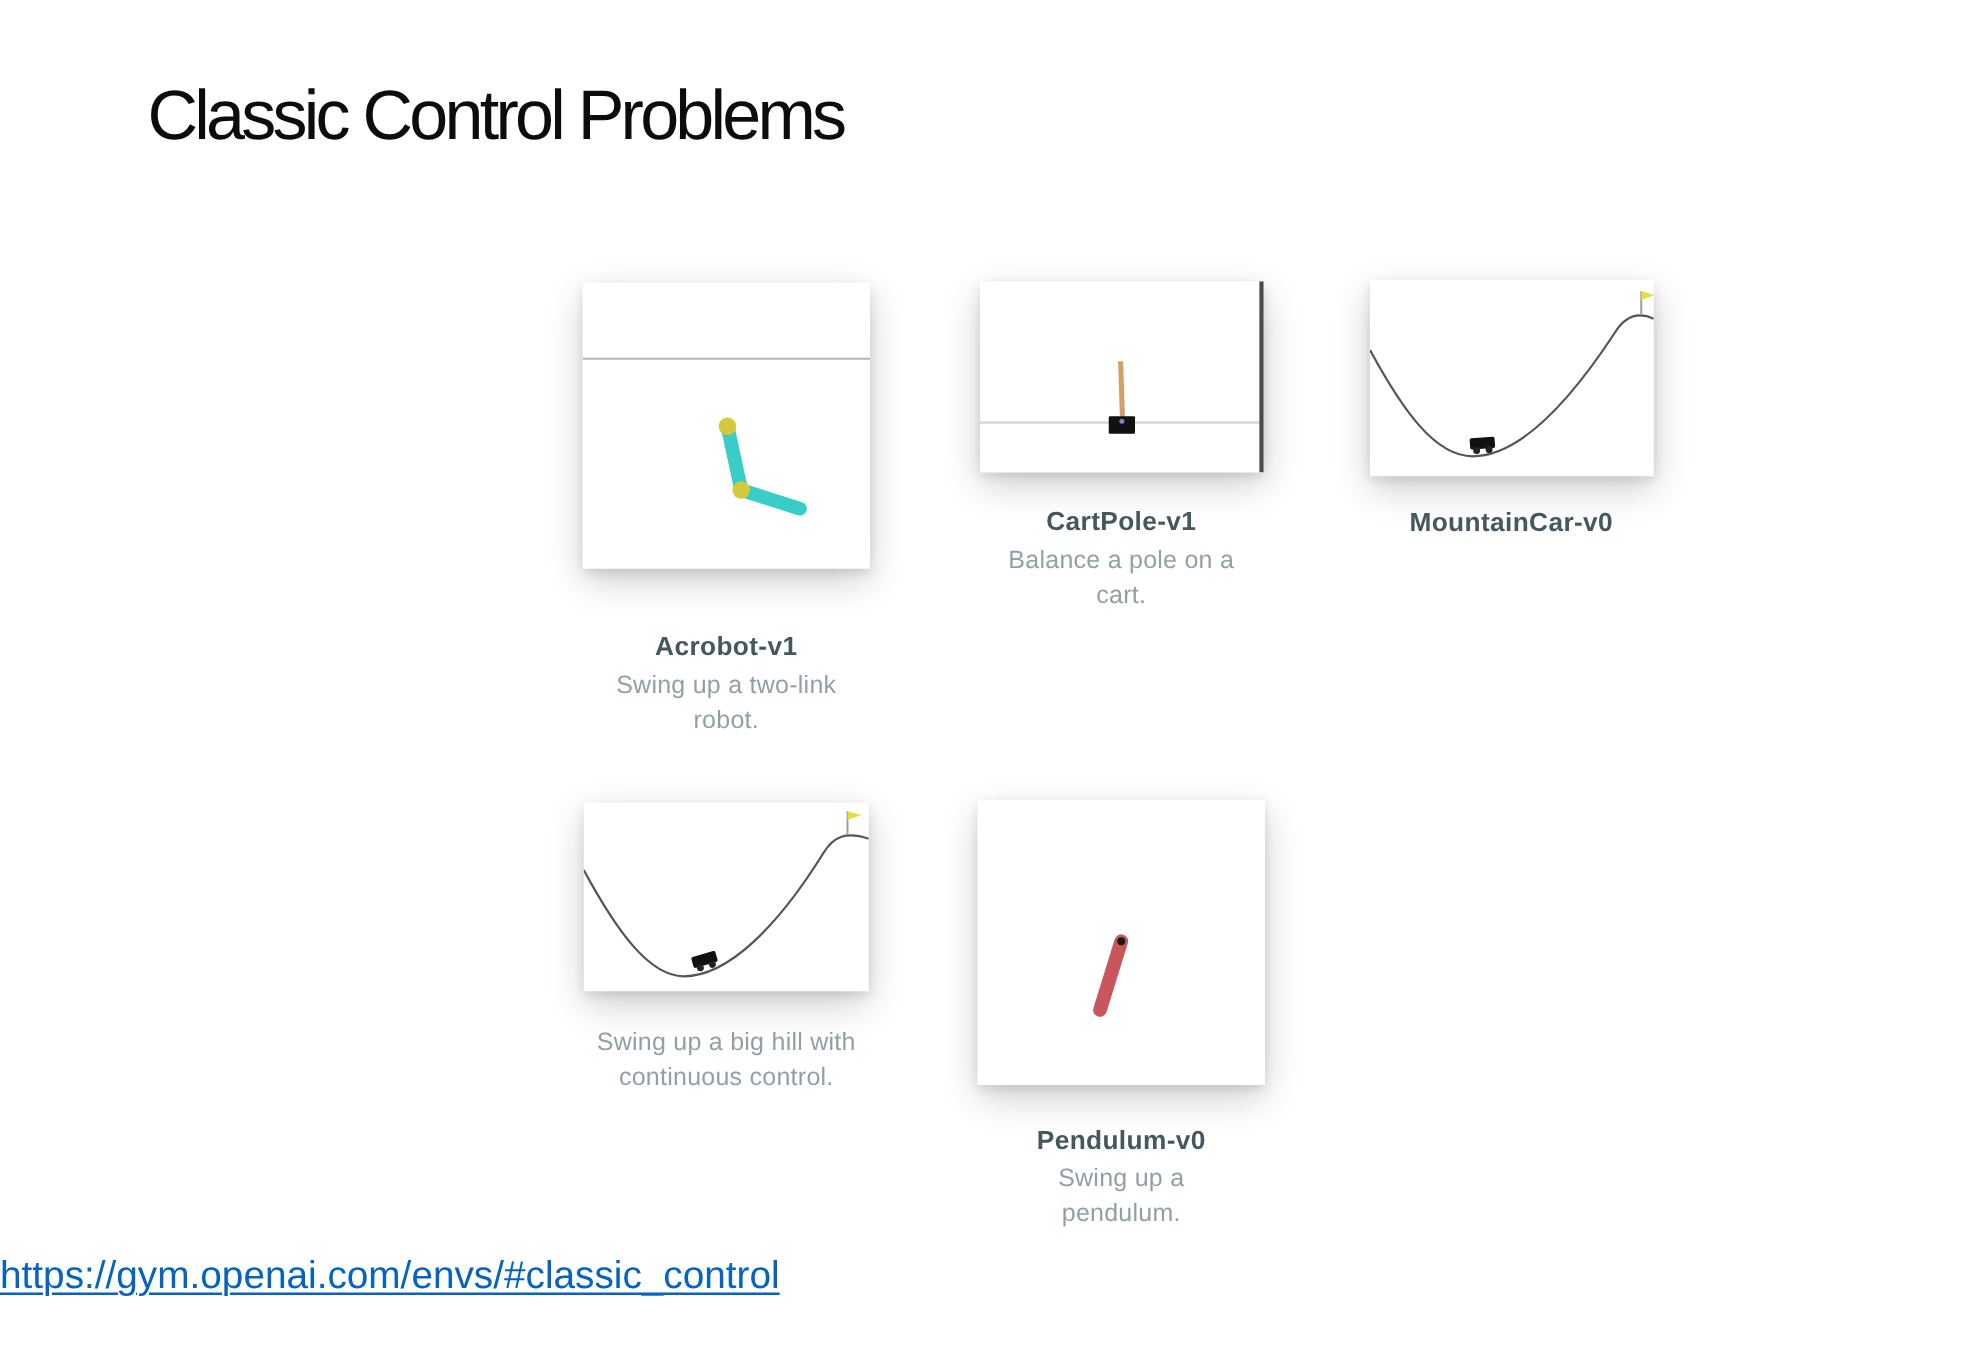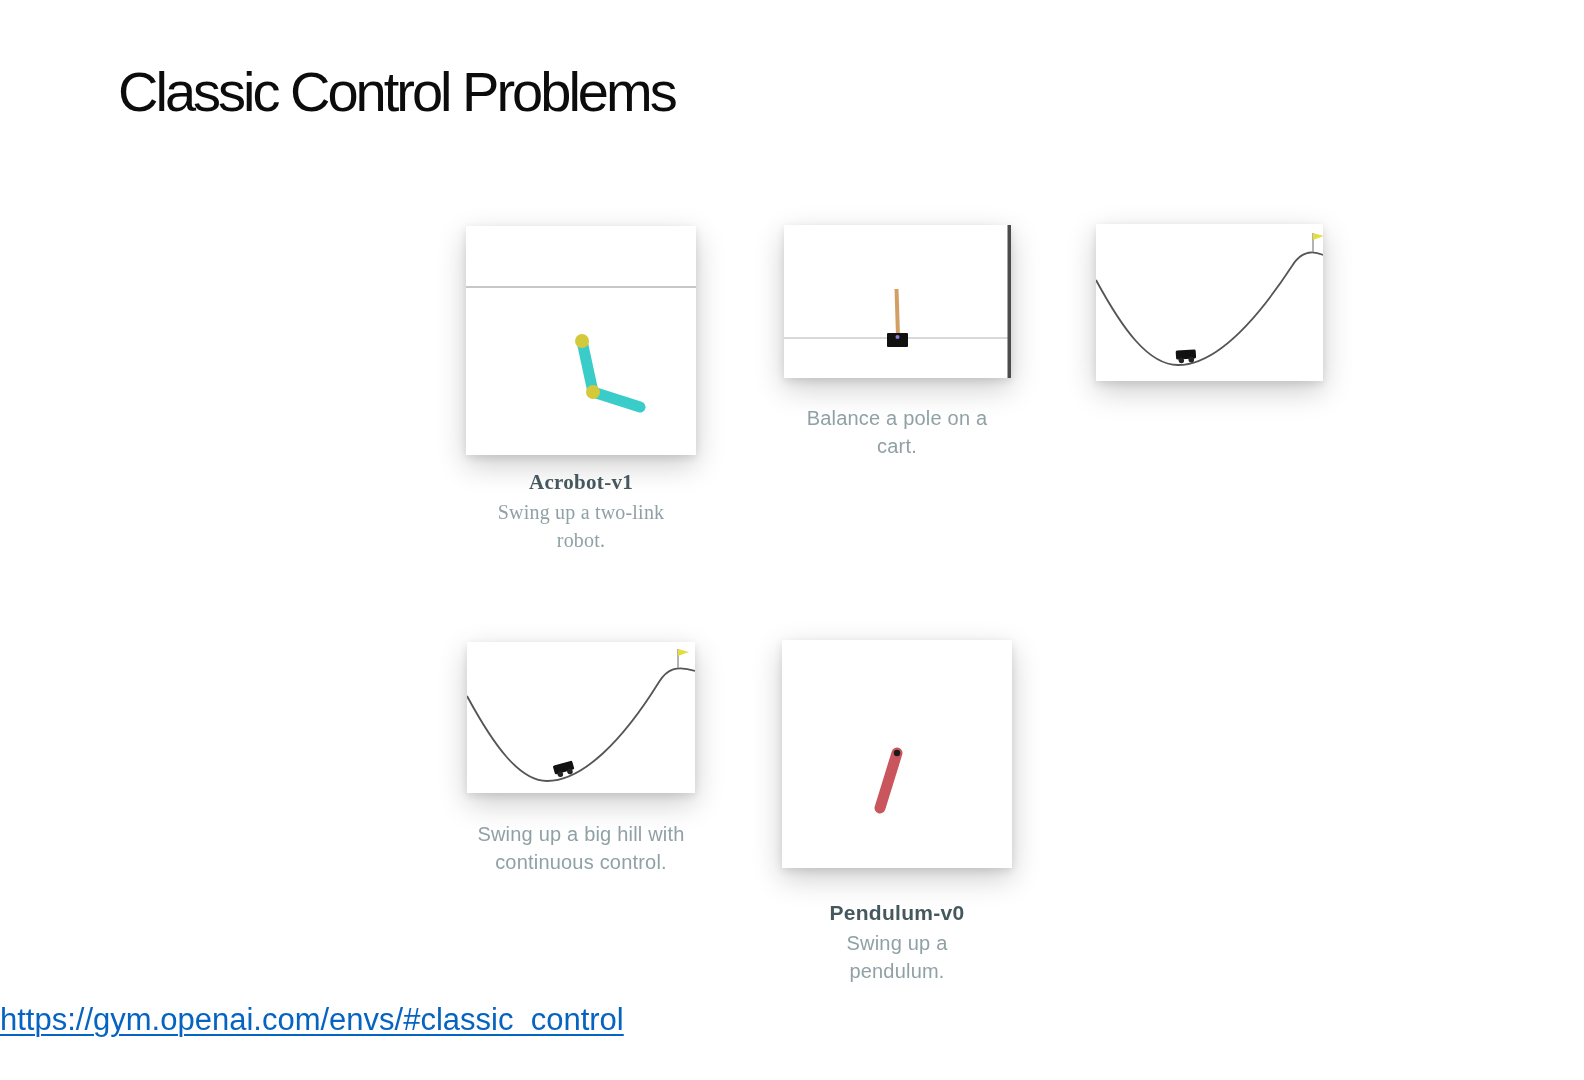--- a/index.html
+++ b/index.html
@@ -28,21 +28,21 @@
   }
   .card svg { position: absolute; left: 0; top: 0; display: block; }
 
   .card-acrobot      { left: 466px;  top: 226px; width: 230px; height: 229px; }
   .card-cartpole     { left: 784px;  top: 225px; width: 227px; height: 153px; }
   .card-mountaincar  { left: 1096px; top: 224px; width: 227px; height: 157px; }
   .card-mcc          { left: 467px;  top: 642px; width: 228px; height: 151px; }
   .card-pendulum     { left: 782px;  top: 640px; width: 230px; height: 228px; }
 
   .caption { position: absolute; width: 280px; text-align: center; }
-  .caption-acrobot     { left: 441px;  top: 468px; font-family: Liberation Serif, serif; }
+  .caption-acrobot     { left: 441px;  top: 504px; }
   .caption-cartpole    { left: 757px;  top: 404px; }
   .caption-mountaincar { left: 1069px; top: 405px; }
   .caption-mcc         { left: 441px;  top: 820px; }
   .caption-pendulum    { left: 757px;  top: 899px; }
 
   .env-name {
     font-size: 21px;
     font-weight: 600;
     letter-spacing: 0.3px;
     line-height: 28px;
@@ -141,24 +141,26 @@
       <circle cx="115" cy="113" r="3.2" style="fill:var(--pivot-black)"></circle>
     </svg>
   </div>
 
   <figcaption class="caption caption-acrobot">
     <div class="env-name">Acrobot-v1</div>
     <div class="env-desc">Swing up a two-link robot.</div>
   </figcaption>
 
   <figcaption class="caption caption-cartpole">
+    <div class="env-name">CartPole-v1</div>
     <div class="env-desc">Balance a pole on a cart.</div>
   </figcaption>
 
   <figcaption class="caption caption-mountaincar">
+    <div class="env-name">MountainCar-v0</div>
   </figcaption>
 
   <figcaption class="caption caption-mcc">
     <div class="env-desc">Swing up a big hill with continuous control.</div>
   </figcaption>
 
   <figcaption class="caption caption-pendulum">
     <div class="env-name">Pendulum-v0</div>
     <div class="env-desc">Swing up a pendulum.</div>
   </figcaption>

